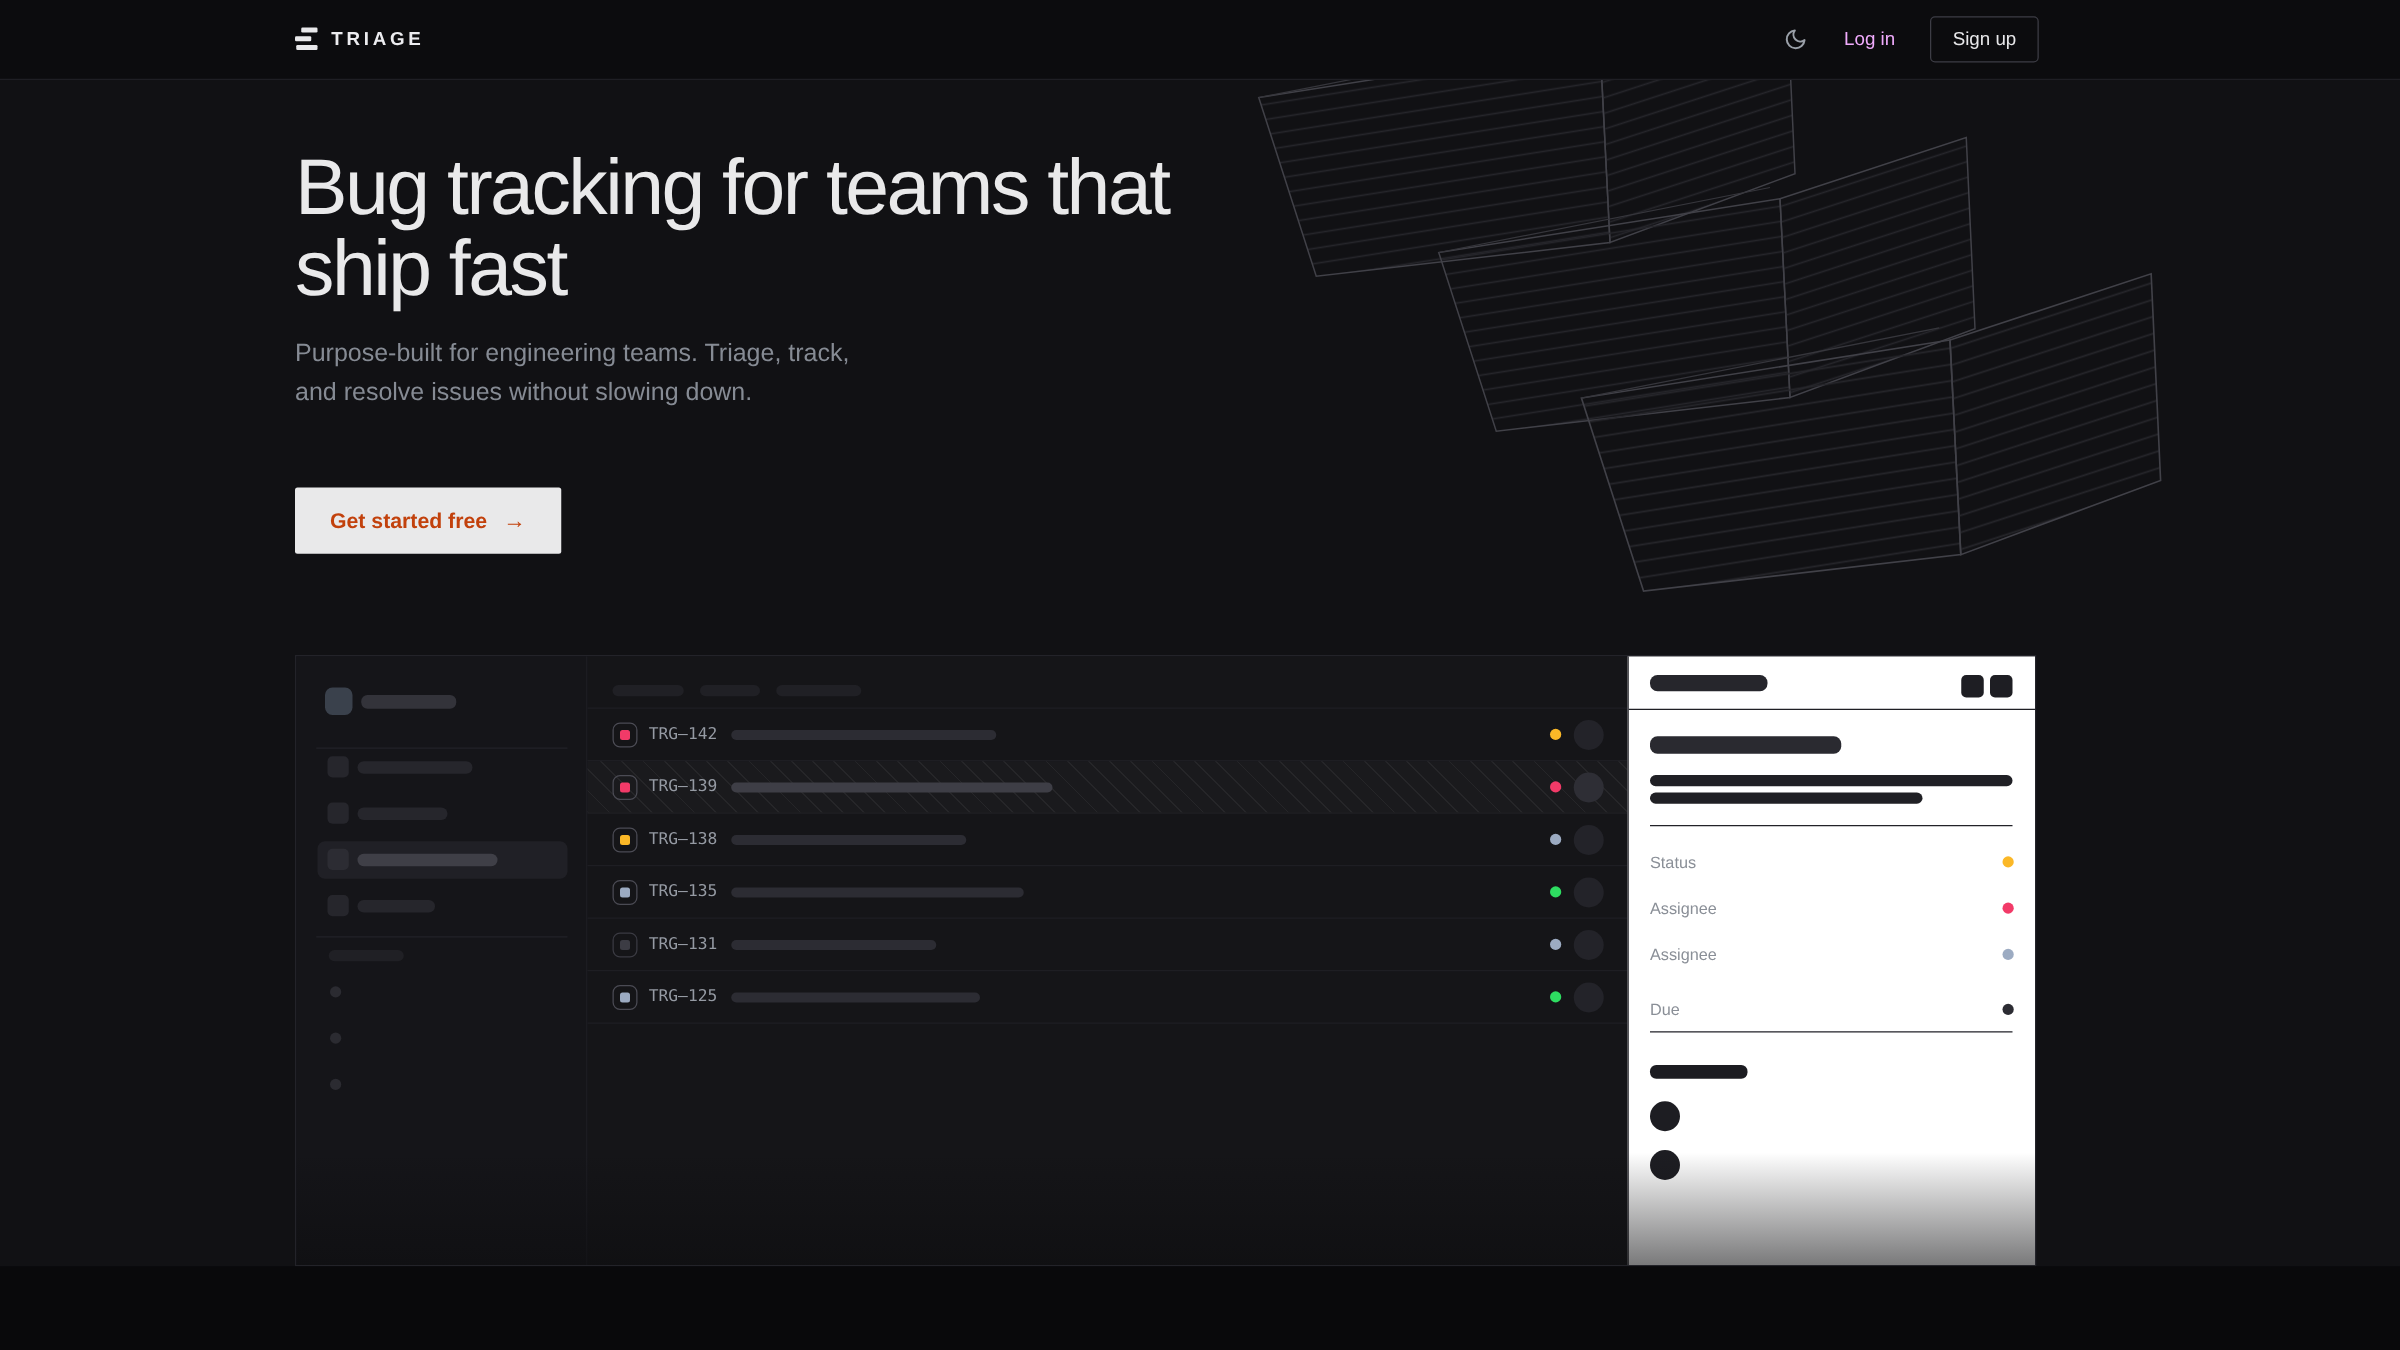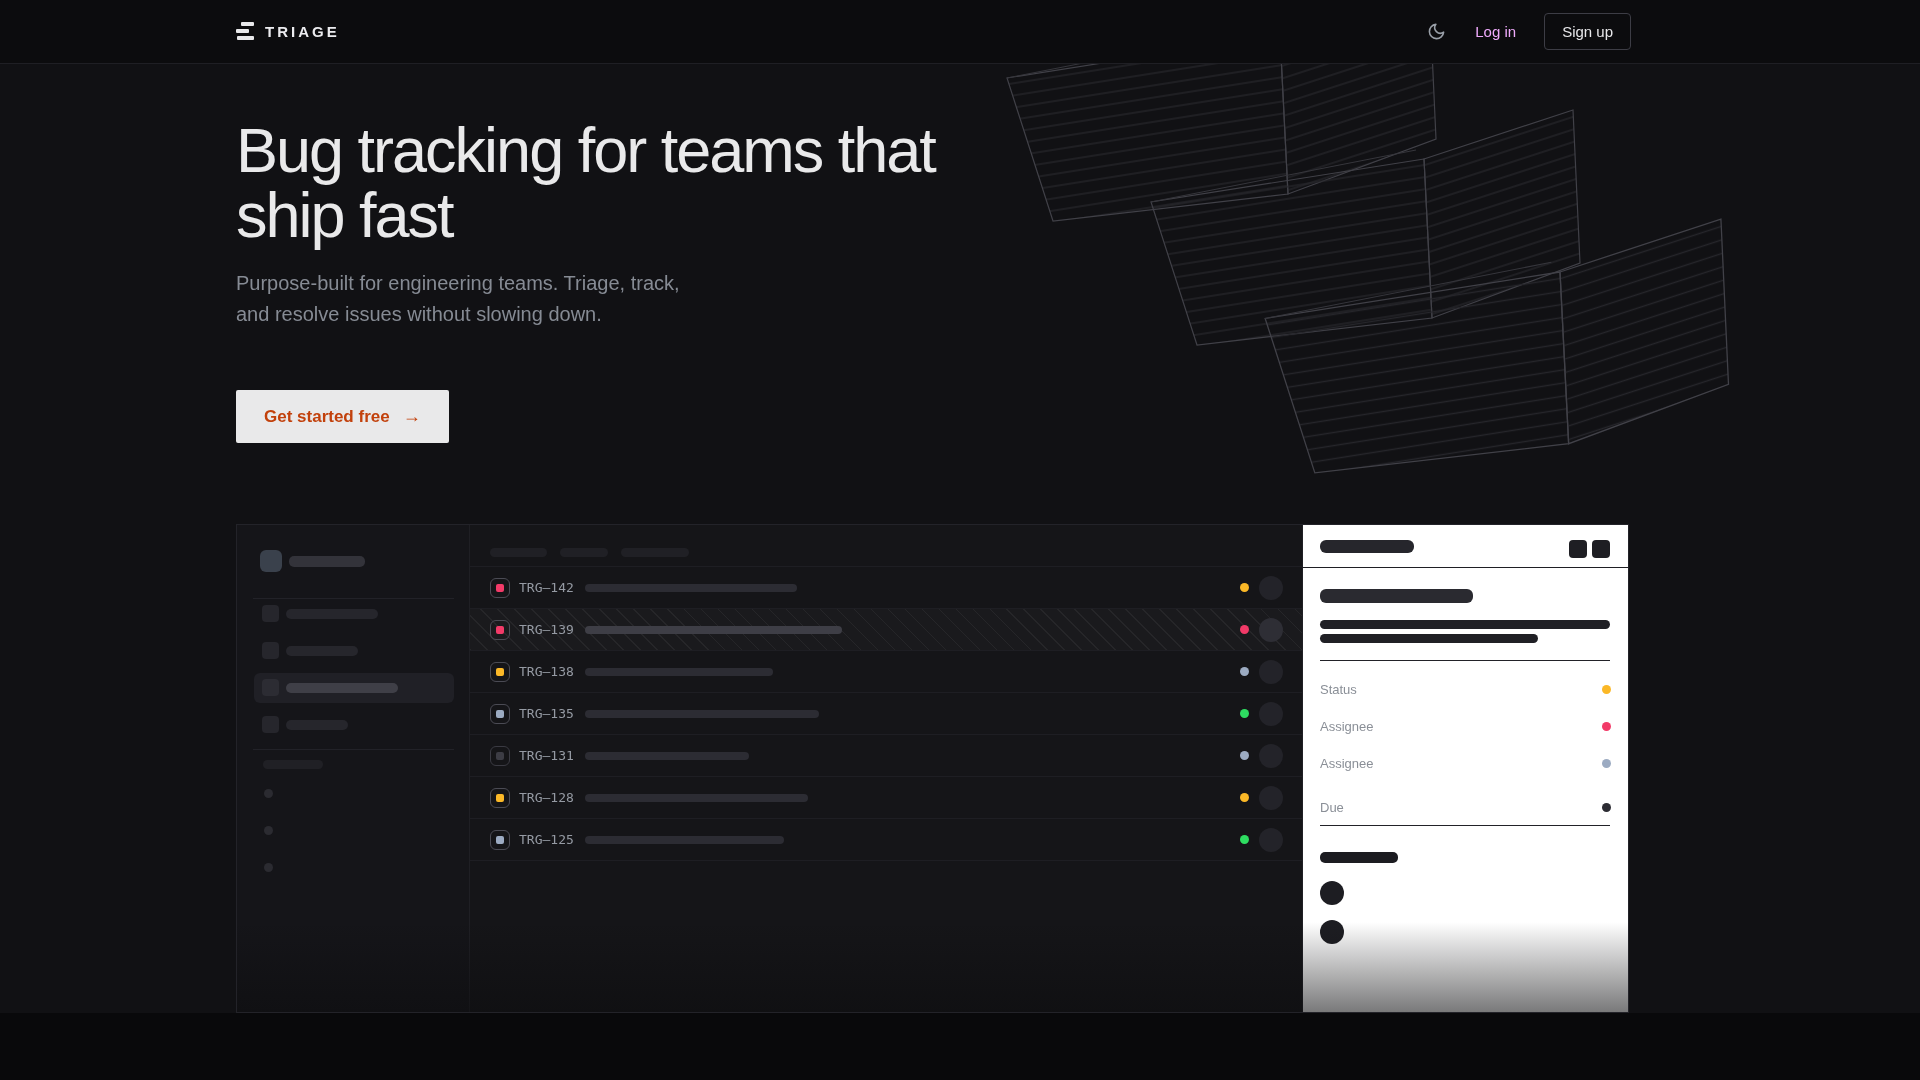--- a/index.html
+++ b/index.html
@@ -247,29 +247,20 @@
   <div class="issue-row">
     <span class="type-box" style="border-color: rgb(58, 58, 66);">
             <i style="background: rgb(60, 60, 68);"></i>
           </span>
     <span class="issue-id">TRG–131</span>
     <span class="issue-bar" style="width: 164px;"></span>
     <span class="row-dot" style="background: rgb(156, 171, 194);"></span>
     <span class="row-avatar"></span>
   </div>
 
-  <div class="issue-row">
-    <span class="type-box">
-            <i style="background: rgb(251, 184, 39);"></i>
-          </span>
-    <span class="issue-id">TRG–128</span>
-    <span class="issue-bar" style="width: 223px;"></span>
-    <span class="row-dot" style="background: rgb(251, 184, 39);"></span>
-    <span class="row-avatar"></span>
-  </div>
 
   <div class="issue-row">
     <span class="type-box">
             <i style="background: rgb(156, 171, 194);"></i>
           </span>
     <span class="issue-id">TRG–125</span>
     <span class="issue-bar" style="width: 199px;"></span>
     <span class="row-dot" style="background: rgb(46, 221, 97);"></span>
     <span class="row-avatar"></span>
   </div>

